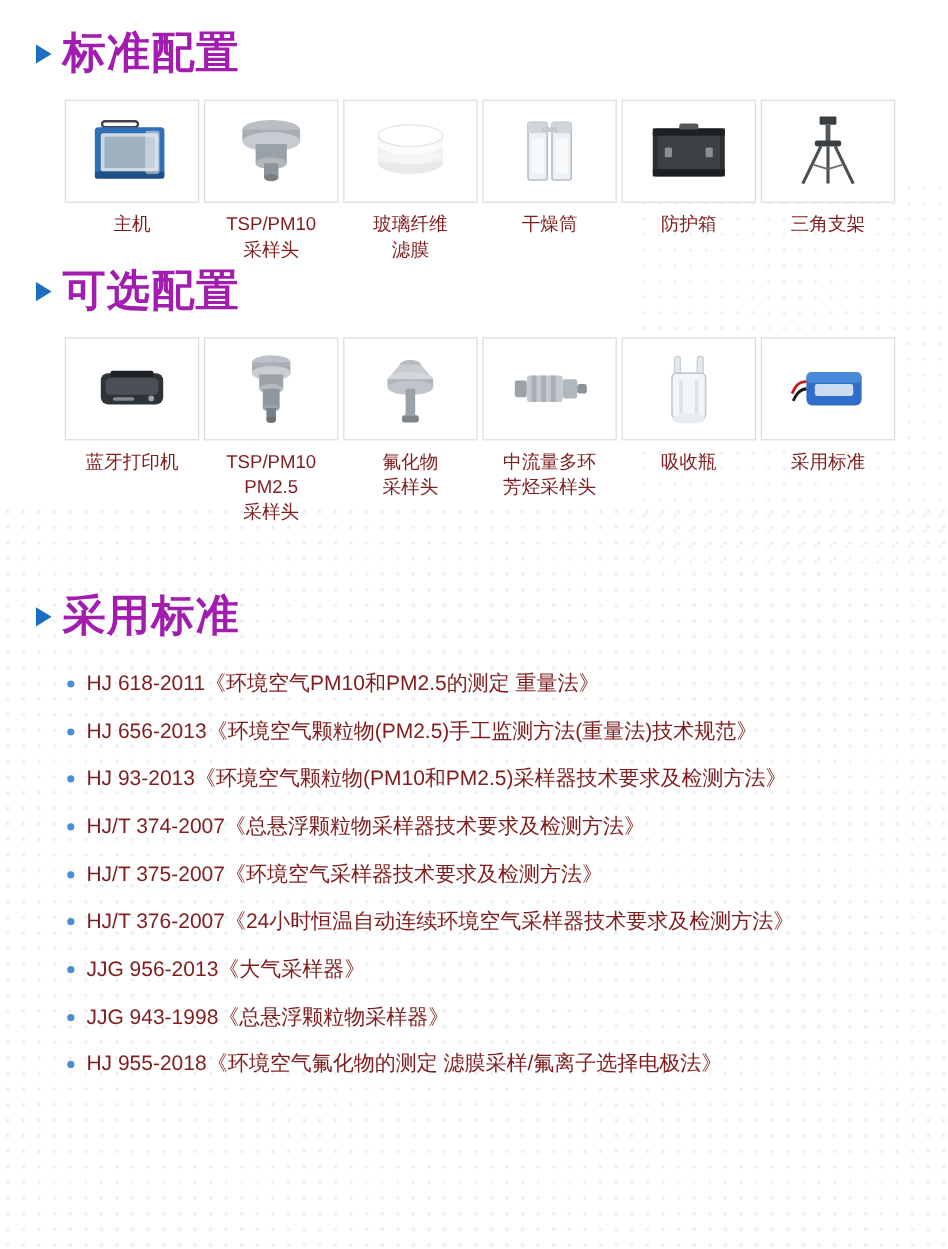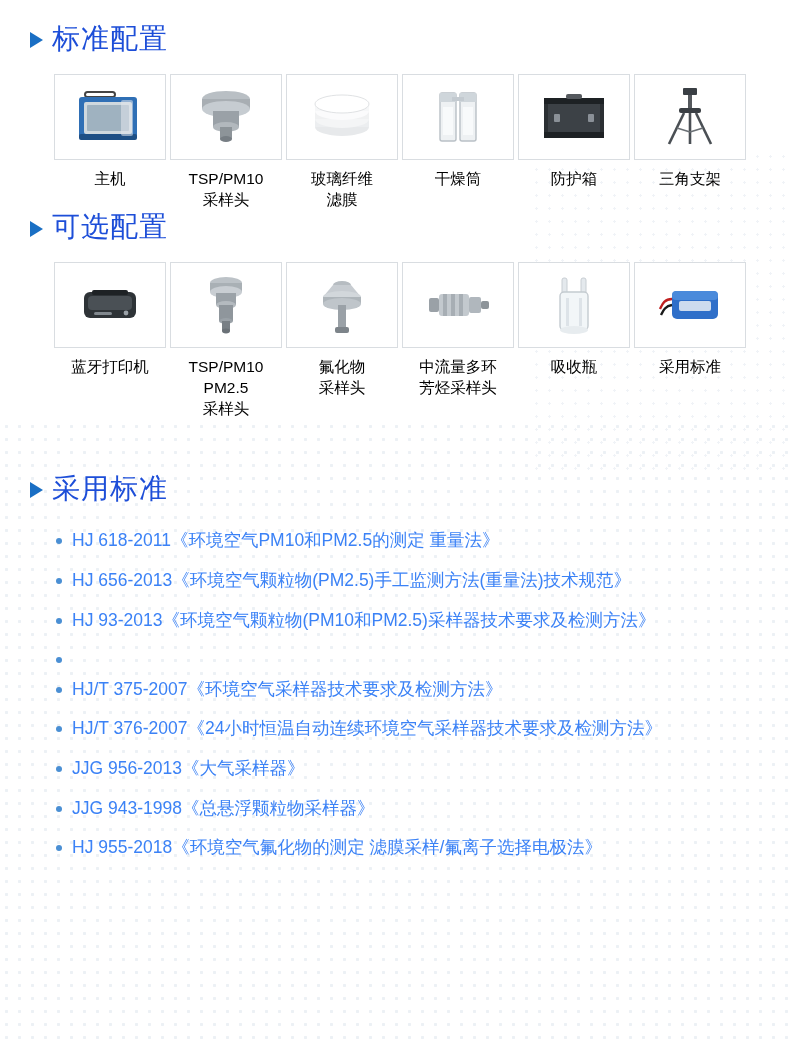--- a/index.html
+++ b/index.html
@@ -56,23 +56,23 @@
   .tri-icon {
     width: 0;
     height: 0;
     border-left: 13px solid #1a6fc4;
     border-top: 8px solid transparent;
     border-bottom: 8px solid transparent;
     display: block;
     margin-top: 3px;
   }
   .section-title {
-    font-size: 28px;
-    font-weight: normal;
-    color: #1d4ed8;
+    font-size: 36px;
+    font-weight: bold;
+    color: #a21caf;
     letter-spacing: 1px;
     line-height: 1.2;
   }
 
   
   .grid {
     display: flex;
     margin-top: 18px;
     padding-left: 22px;
   }
@@ -91,21 +91,21 @@
     align-items: center;
     justify-content: center;
     box-sizing: border-box;
   }
   .thumb svg { display: block; }
   .caption {
     margin-top: 9px;
     font-size: 15.5px;
     line-height: 1.35;
     text-align: center;
-    color: #000000;
+    color: #7f1d1d;
     white-space: pre-line;
   }
 
   .sec2 { }
   .sec3 { margin-top: 52px; text-align: center; }
 
   
   .std-list {
     margin-top: 22px;
     padding-left: 22px;
@@ -119,21 +119,21 @@
     width: 6px;
     height: 6px;
     border-radius: 50%;
     background: #4a8fd4;
     margin: 11px 10px 0 4px;
     flex: 0 0 auto;
   }
   .std-text {
     font-size: 17.5px;
     line-height: 1.55;
-    color: #3b82f6;
+    color: #7f1d1d;
   }
 </style>
 </head>
 <body>
 
 <div class="bg-dots"></div>
 <div class="bg-dots-2"></div>
 
 <div class="page">
 
@@ -351,20 +351,21 @@
     <div class="std-item">
       <span class="bullet"></span>
       <span class="std-text">HJ 656-2013《环境空气颗粒物(PM2.5)手工监测方法(重量法)技术规范》</span>
     </div>
     <div class="std-item">
       <span class="bullet"></span>
       <span class="std-text">HJ 93-2013《环境空气颗粒物(PM10和PM2.5)采样器技术要求及检测方法》</span>
     </div>
     <div class="std-item">
       <span class="bullet"></span>
+      <span class="std-text">HJ/T 374-2007《总悬浮颗粒物采样器技术要求及检测方法》</span>
     </div>
     <div class="std-item">
       <span class="bullet"></span>
       <span class="std-text">HJ/T 375-2007《环境空气采样器技术要求及检测方法》</span>
     </div>
     <div class="std-item">
       <span class="bullet"></span>
       <span class="std-text">HJ/T 376-2007《24小时恒温自动连续环境空气采样器技术要求及检测方法》</span>
     </div>
     <div class="std-item">

